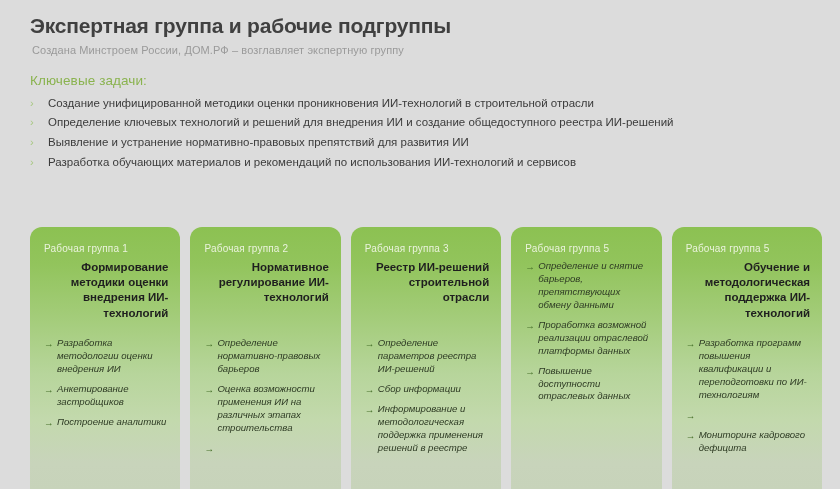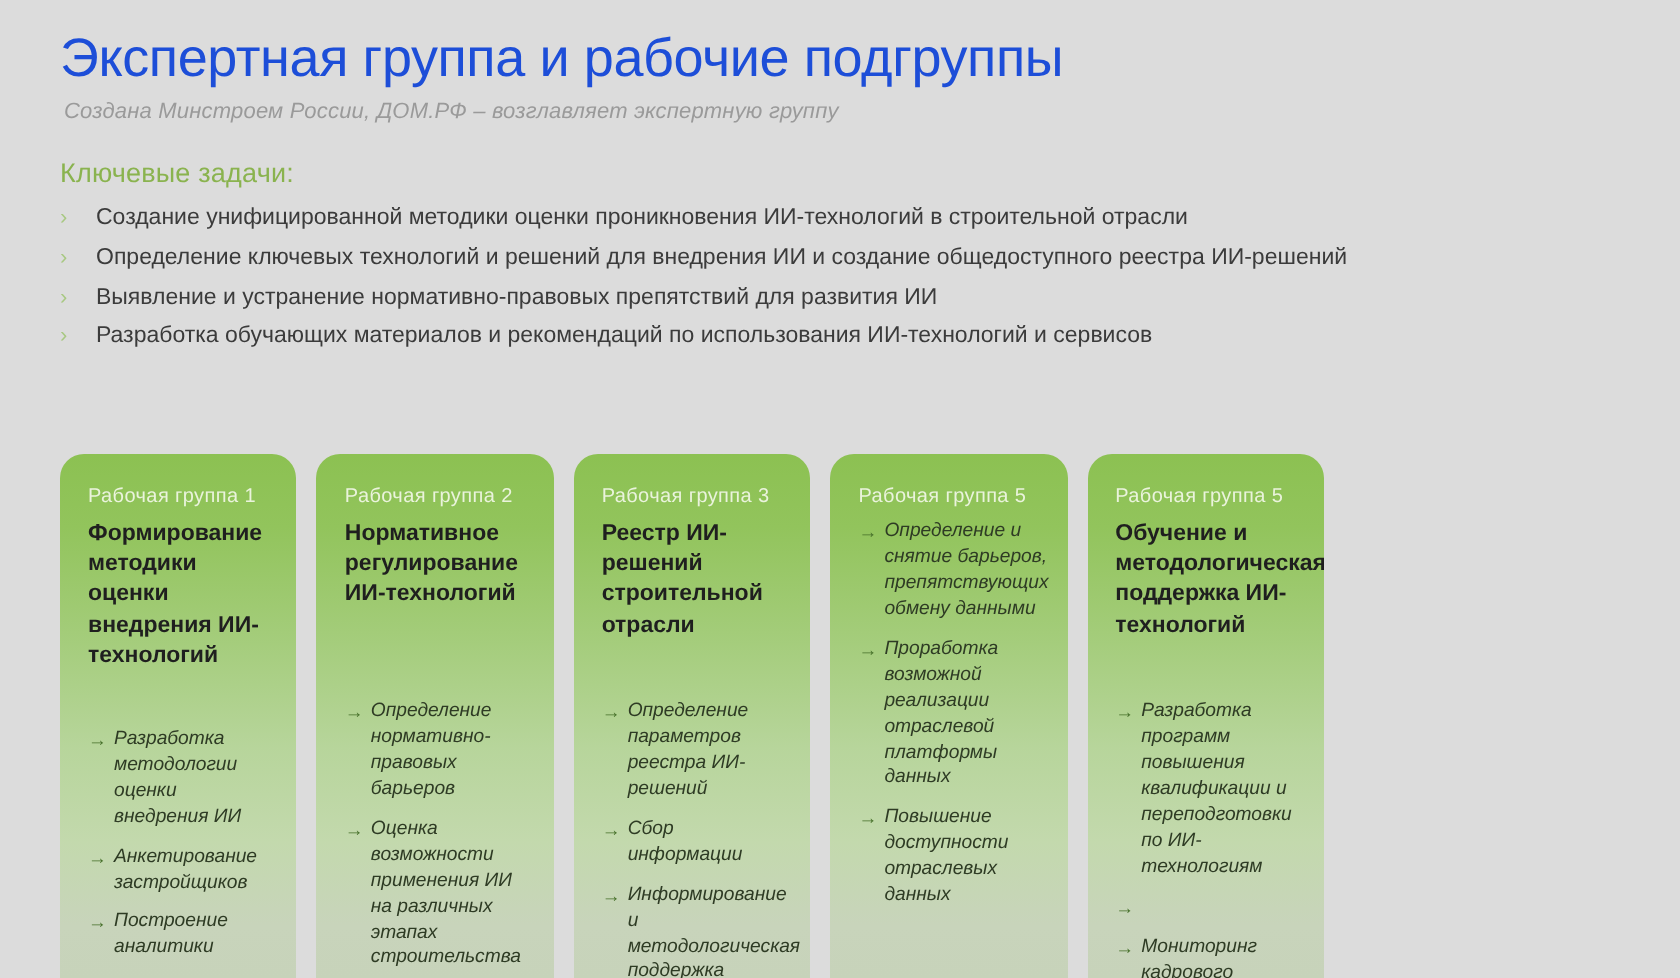--- a/index.html
+++ b/index.html
@@ -14,31 +14,30 @@
     overflow: hidden;
     position: relative;
     -webkit-font-smoothing: antialiased;
   }
 
   
   .slide-header {
     padding: 14px 30px 0 30px;
   }
   .slide-title {
-    font-size: 27px;
-    font-weight: 400;
-    color: #1d4ed8;
+    font-size: 21px;
+    font-weight: 700;
+    color: #404040;
     letter-spacing: -0.2px;
     line-height: 1.12;
     margin: 0;
     white-space: nowrap;
   }
   .slide-subtitle {
     font-size: 11px;
-    font-style: italic;
     color: #9a9a9a;
     margin: 6px 0 0 2px;
     letter-spacing: 0.1px;
     white-space: nowrap;
   }
 
   
   .tasks-block {
     padding: 17px 30px 0 30px;
   }
@@ -69,21 +68,21 @@
     width: 18px;
     flex: 0 0 18px;
     line-height: 1.25;
   }
 
   
   .cards-row {
     position: absolute;
     left: 30px;
     top: 227px;
-    width: 632px;
+    width: 792px;
     height: 262px;
     display: flex;
     gap: 10px;
   }
   .wg-card {
     flex: 1 1 0;
     position: relative;
     border-radius: 12px 12px 0 0;
     overflow: hidden;
     background: linear-gradient(to bottom,
@@ -102,22 +101,23 @@
     color: #eaf3dc;
     margin: 2px 0 6px 0;
     letter-spacing: 0.2px;
     white-space: nowrap;
   }
   .wg-title {
     font-size: 11.5px;
     font-weight: bold;
     color: #1f1f1f;
     line-height: 1.32;
-    margin: 0 0 28px 0;
+    margin: 0 0 15px 0;
     min-height: 62px;
+    text-align: right;
   }
   .wg-bullets {
     list-style: none;
     margin: 0;
     padding: 0;
   }
   .wg-bullet {
     display: flex;
     align-items: flex-start;
     margin-bottom: 7px;

